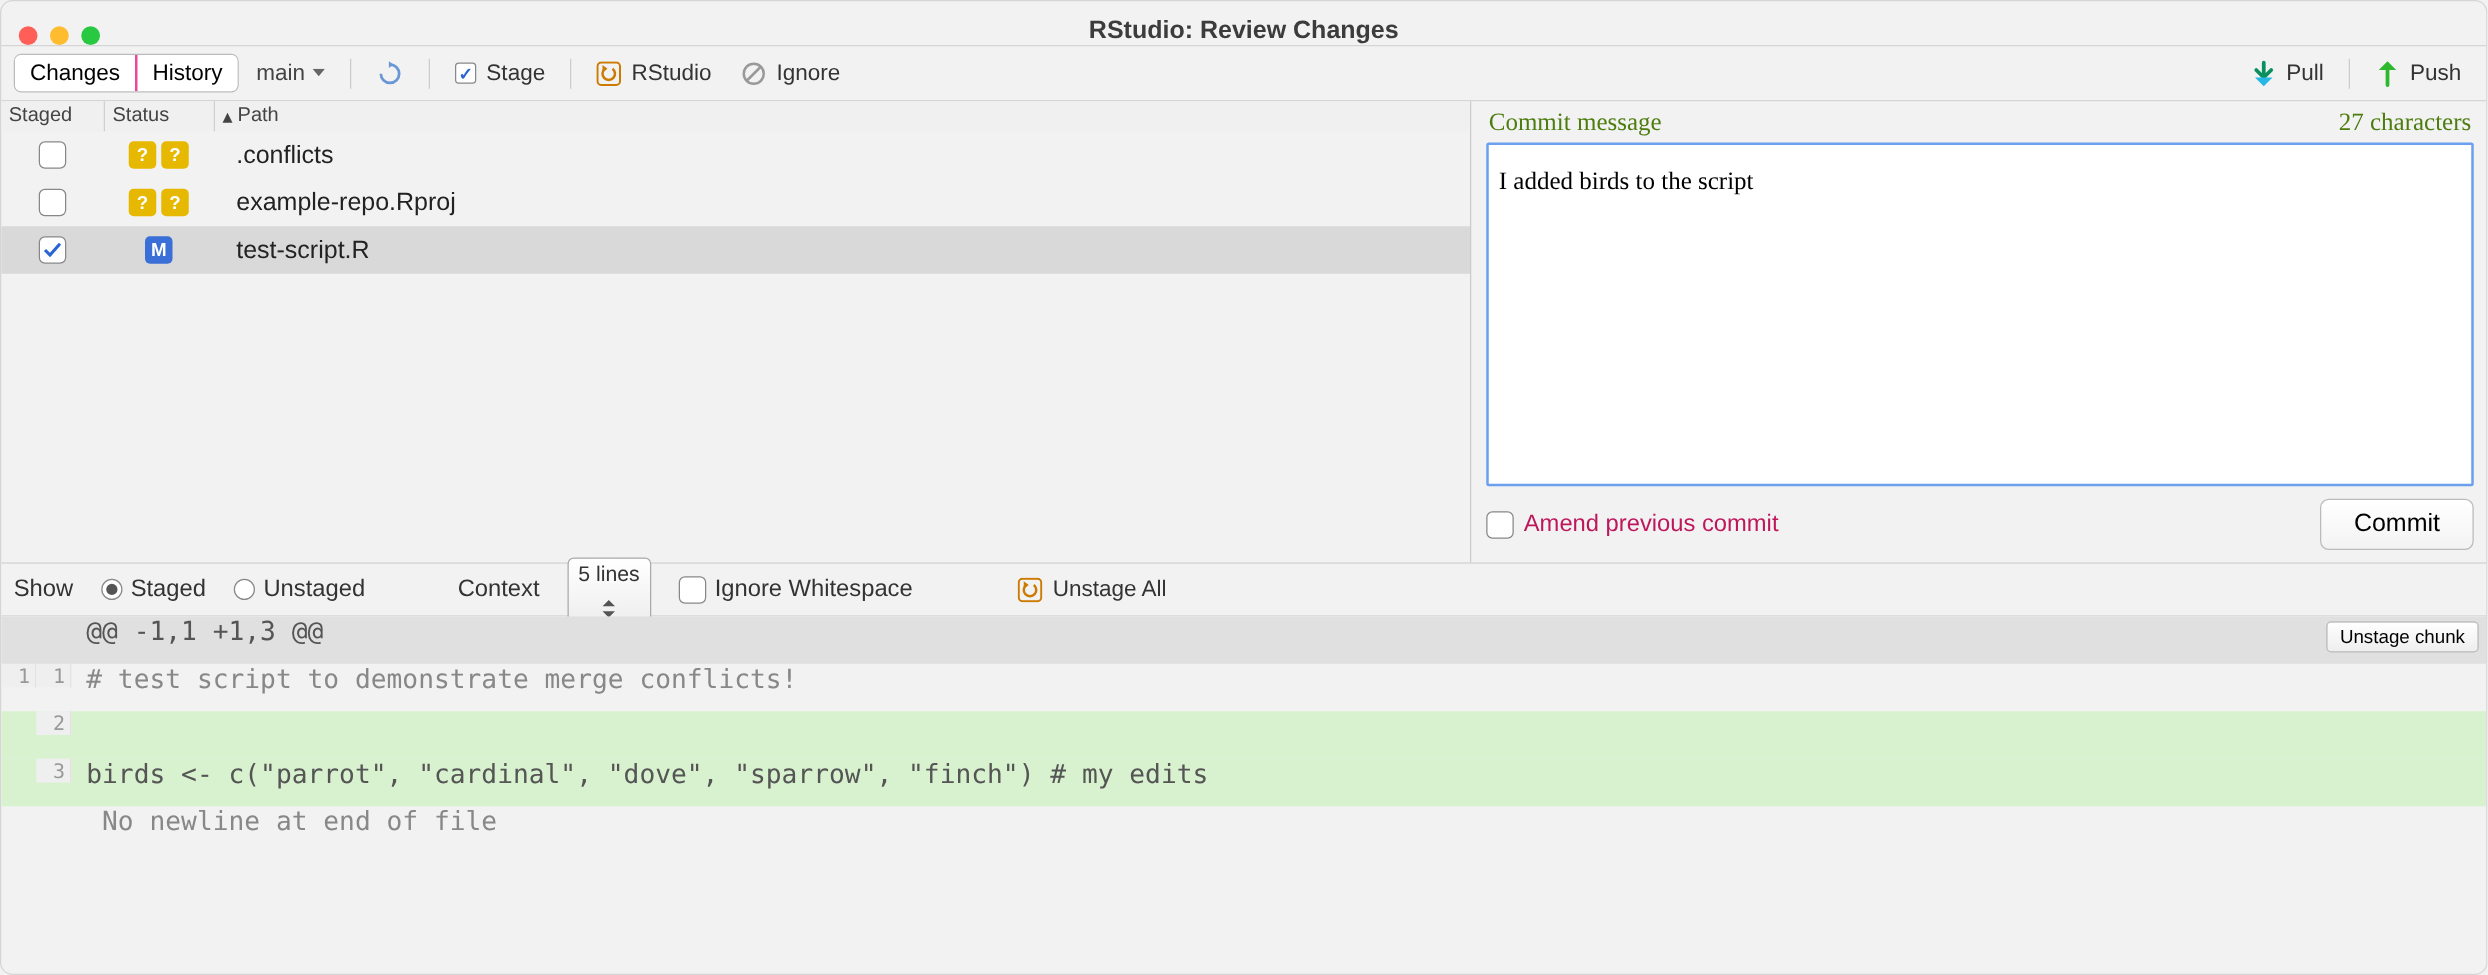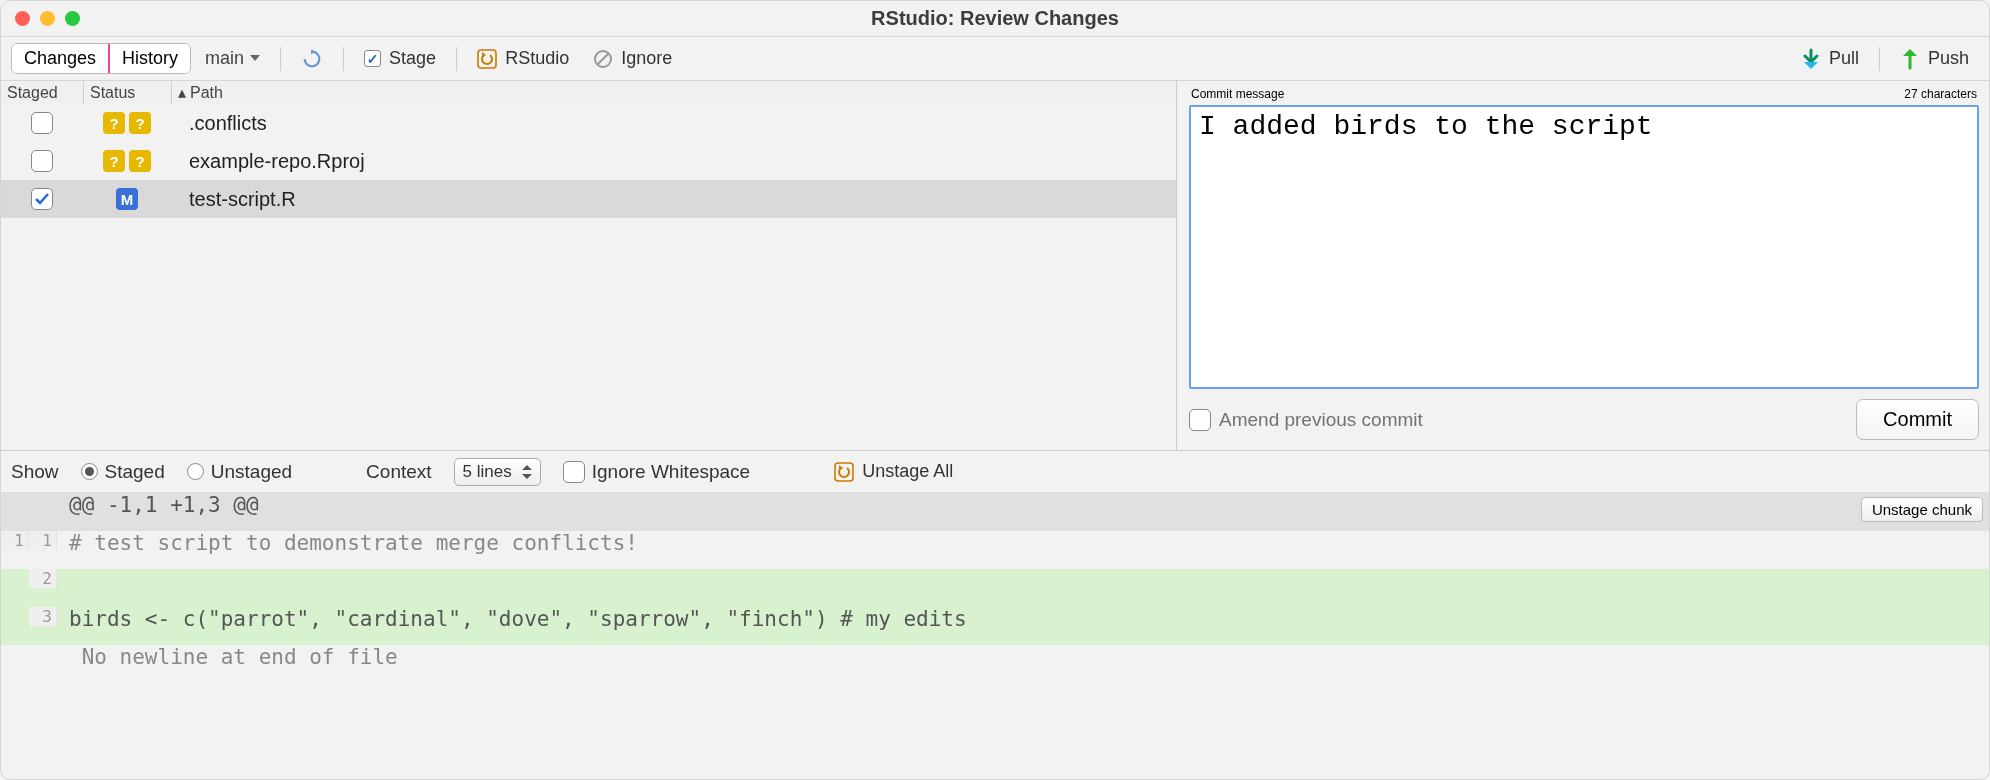--- a/index.html
+++ b/index.html
@@ -1,18 +1,18 @@
 <!DOCTYPE html>
 <html><head>
 <meta charset="utf-8">
 <style>
 * { box-sizing: border-box; margin: 0; padding: 0; }
 body { font-family: "Helvetica Neue", Arial, sans-serif; font-size: 16px; background: #f2f2f2; color: #333; width: 1990px; height: 780px; overflow: hidden; }
 .window { width: 1990px; height: 780px; background: #f2f2f2; border: 1px solid #d5d5d5; border-radius: 10px; overflow: hidden; display: flex; flex-direction: column; }
-.titlebar { height: 36px; display: flex; align-items: center; padding: 0 14px; border-bottom: 1px solid #d5d5d5; position: relative; }
+.titlebar { height: 36px; display: flex; align-items: flex-end; padding: 0 14px; border-bottom: 1px solid #d5d5d5; position: relative; }
 .traffic { display: flex; gap: 10px; }
 .tl { width: 15px; height: 15px; border-radius: 50%; }
 .title { position: absolute; left: 0; right: 0; text-align: center; font-weight: 700; font-size: 20px; color: #3c3c3c; pointer-events: none; }
 .toolbar { height: 44px; display: flex; align-items: center; padding: 0 10px; border-bottom: 1px solid #d5d5d5; gap: 4px; }
 .seg { display: inline-flex; border: 1px solid #bbb; border-radius: 6px; overflow: hidden; background: #fff; }
 .seg button { border: none; background: #fff; padding: 4px 12px; font-size: 18px; cursor: pointer; }
 .seg button + button { border-left: 2px solid #ec4899; }
 .seg button.active { background: #fff; }
 .branch { display: inline-flex; align-items: center; gap: 6px; padding: 0 10px; font-size: 18px; color: #444; cursor: pointer; }
 .vdiv { width: 1px; height: 24px; background: #ccc; margin: 0 6px; }
@@ -33,30 +33,30 @@
 .fr-staged { width: 82px; display: flex; justify-content: center; }
 .fr-status { width: 88px; display: flex; justify-content: center; gap: 4px; }
 .fr-path { flex: 1; padding-left: 18px; }
 .badge { width: 22px; height: 22px; border-radius: 4px; display: inline-flex; align-items: center; justify-content: center; font-weight: bold; font-size: 15px; color: #fff; }
 .badge.q { background: #e6b800; }
 .badge.m { background: #3a6fd8; }
 .chkrow { width: 22px; height: 22px; border: 1.5px solid #888; border-radius: 5px; display: inline-flex; align-items: center; justify-content: center; background: #fff; }
 .chkrow.checked svg { display: block; }
 .chkrow svg { display: none; }
 .right-pane { width: 812px; display: flex; flex-direction: column; padding: 4px 10px 10px 12px; }
-.cm-hdr { display: flex; justify-content: space-between; font-size: 12px; color: #000000; padding: 2px 2px 4px 2px; }
-.cm-text { flex: 1; width: 100%; border: 2px solid #6aa0ef; border-radius: 2px; font-family: Liberation Mono, monospace; font-size: 28px; padding: 4px 8px; resize: none; outline: none; }
+.cm-hdr { display: flex; justify-content: space-between; font-size: 20px; color: #4d7c0f; padding: 2px 2px 4px 2px; font-family: Liberation Serif, serif; }
+.cm-text { flex: 1; width: 100%; border: 2px solid #6aa0ef; border-radius: 2px; font-family: Liberation Serif, serif; font-size: 20px; padding: 18px 8px; resize: none; outline: none; }
 .cm-foot { display: flex; align-items: center; justify-content: space-between; margin-top: 10px; }
-.amend { display: flex; align-items: center; gap: 8px; font-size: 19px; color: #737373; }
+.amend { display: flex; align-items: center; gap: 8px; font-size: 19px; color: #be185d; }
 .commit-btn { border: 1px solid #bbb; background: linear-gradient(#fff,#f3f3f3); border-radius: 7px; padding: 8px 26px; font-size: 20px; cursor: pointer; }
 .diffbar { height: 42px; display: flex; align-items: center; padding: 0 10px; gap: 22px; font-size: 19px; background: #f2f2f2; border-bottom: 1px solid #ddd; }
 .radio { width: 17px; height: 17px; border: 1.5px solid #888; border-radius: 50%; display: inline-flex; align-items: center; justify-content: center; background: #fff; }
 .radio.on::after { content: ""; width: 9px; height: 9px; background: #555; border-radius: 50%; }
 .rlabel { display: inline-flex; align-items: center; gap: 7px; cursor: pointer; }
-.ctx-sel { border: 1px solid #aaa; border-radius: 5px; padding: 3px 8px; font-size: 17px; background: linear-gradient(#fff,#eee); display: inline-flex; align-items: center; gap: 10px; }
+.ctx-sel { border: 1px solid #aaa; border-radius: 5px; padding: 3px 8px; font-size: 17px; background: linear-gradient(#fff,#eee); display: inline-flex; align-items: center; gap: 10px; flex-direction: column; }
 .diff-view { flex: 1; font-family: "Andale Mono","Menlo",monospace; font-size: 21px; overflow: hidden; }
 .drow { display: flex; align-items: flex-start; height: 38px; }
 .gut { width: 28px; text-align: right; color: #999; font-size: 16px; padding-right: 4px; border-right: 1px solid #e2e2e2; background: #efefef; }
 .dcontent { flex: 1; padding-left: 12px; white-space: pre; }
 .hunk { background: #e0e0e0; position: relative; }
 .hunk .dcontent { color: #555; }
 .unstage-chunk { position: absolute; right: 6px; top: 4px; border: 1px solid #bbb; background: linear-gradient(#fff,#eee); border-radius: 4px; padding: 3px 10px; font-size: 15px; cursor: pointer; }
 .ctx .dcontent { color: #888; }
 .add { background: #d8f2cf; }
 .add .dcontent { color: #555; }

